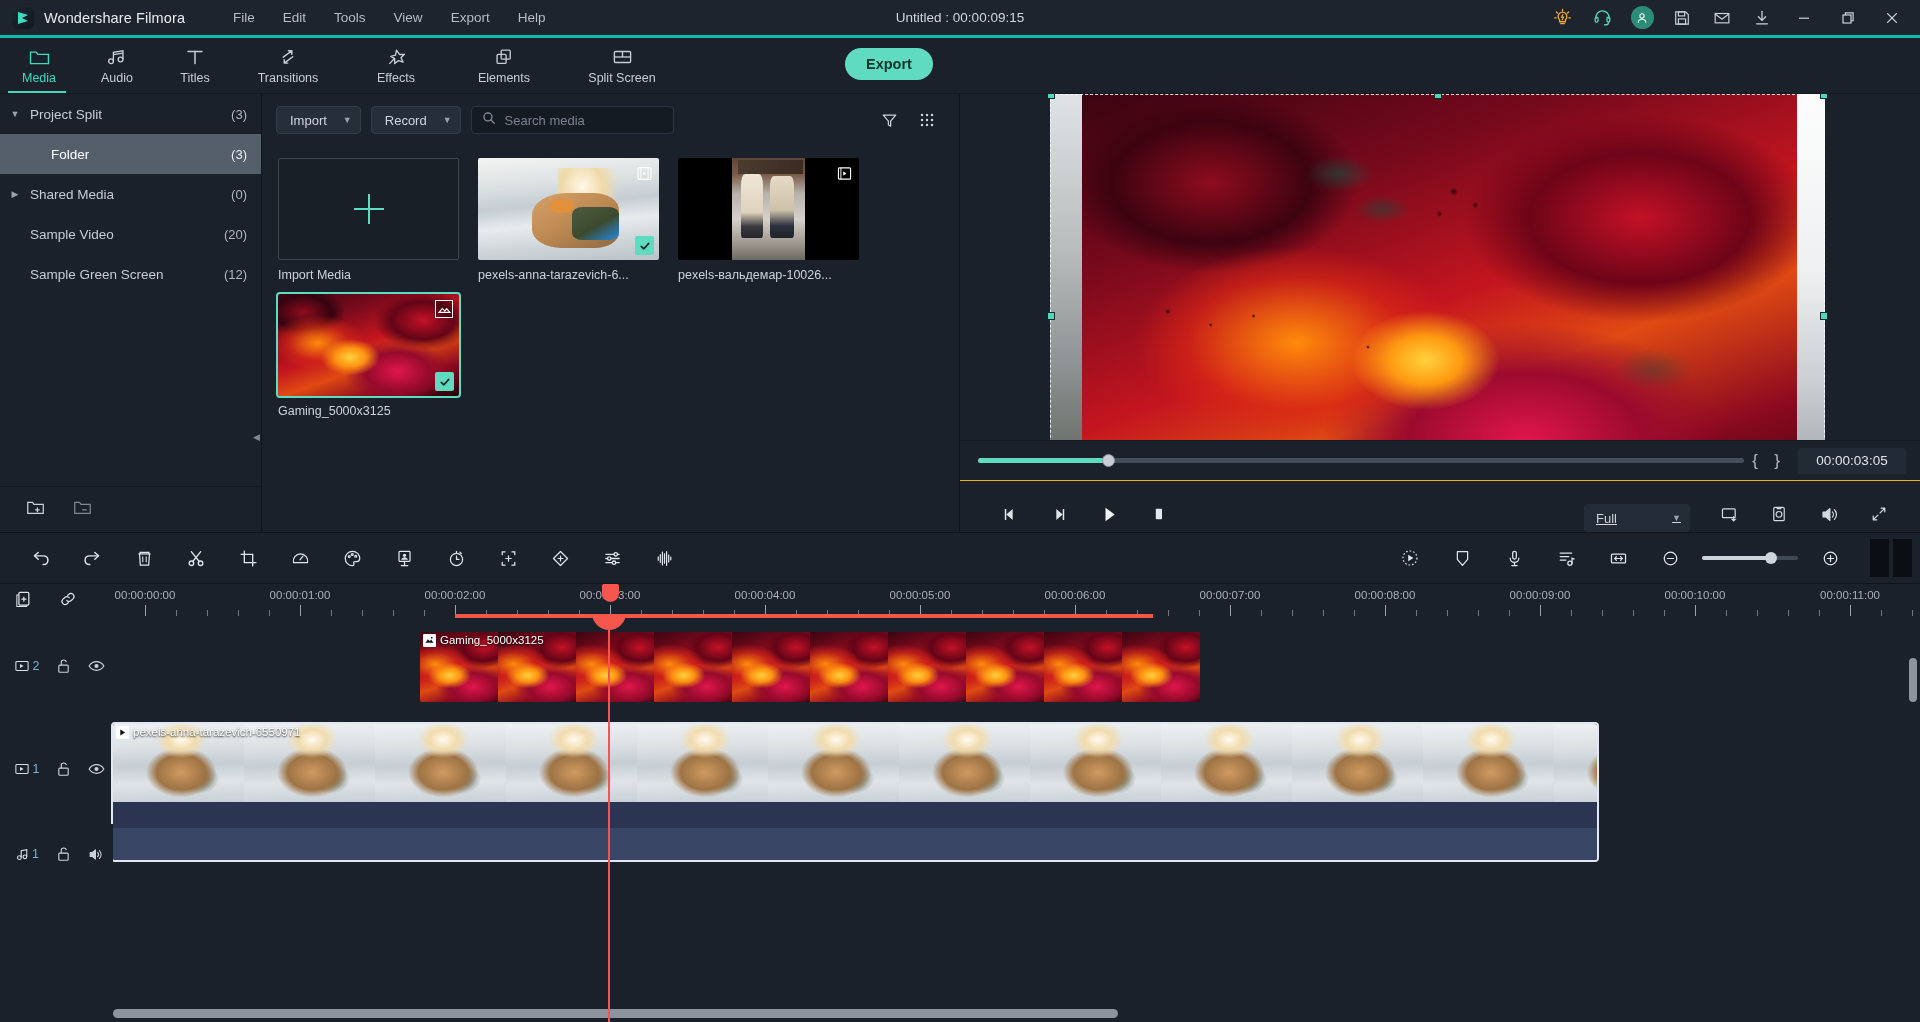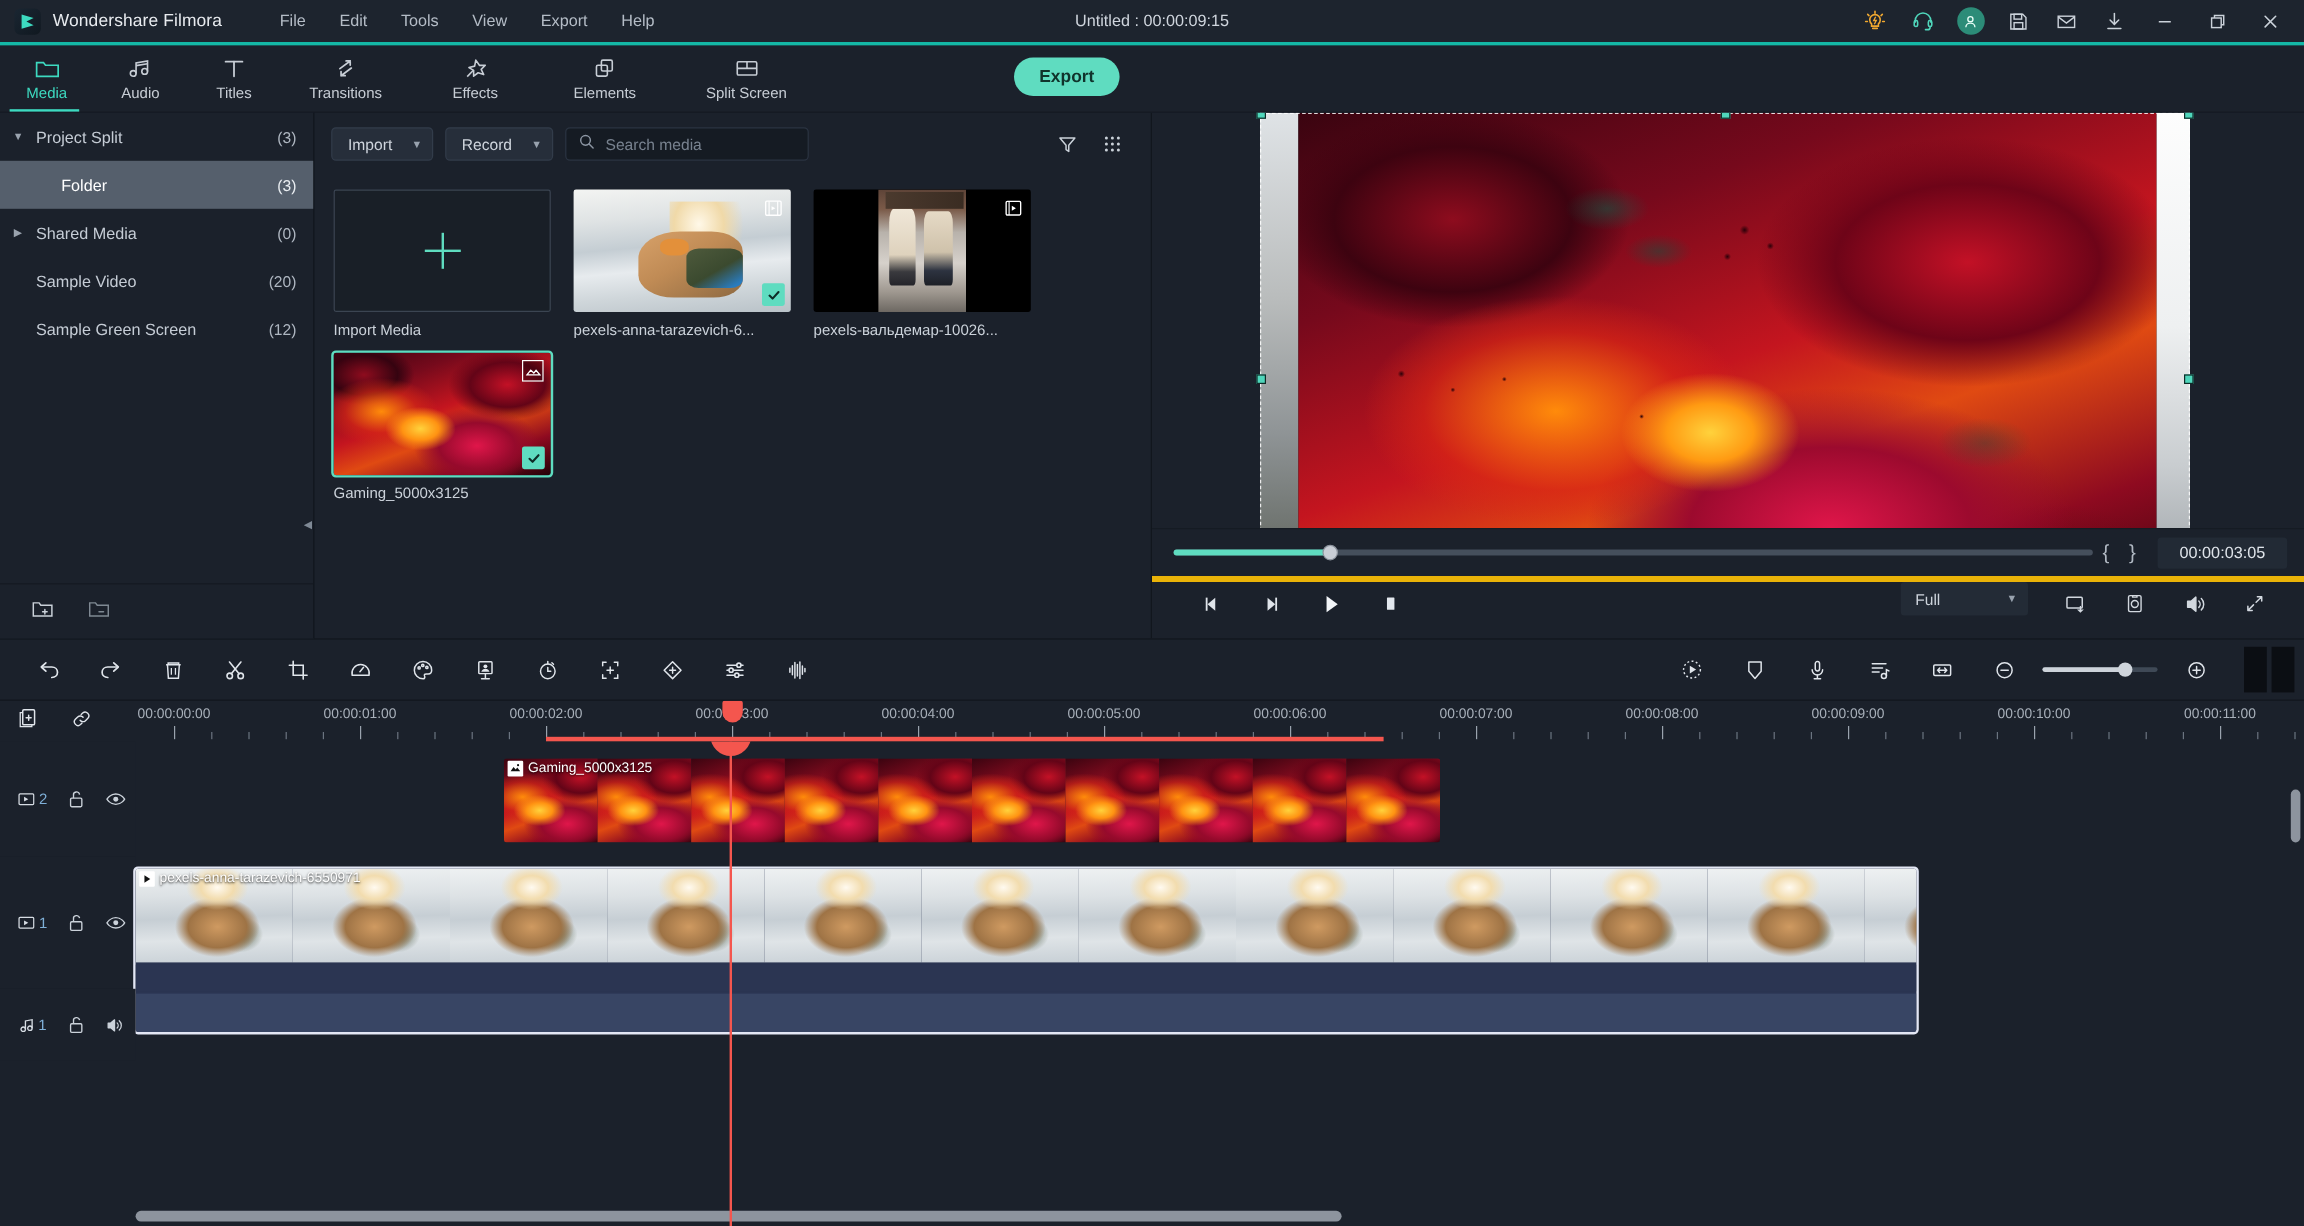--- a/index.html
+++ b/index.html
@@ -244,22 +244,23 @@
     margin-left: -6px; margin-top: -6.5px; border-radius: 50%;
     background: #c9ced6; border: 1px solid #8d949e;
   }
   .brace { width: 22px; text-align: center; color: #b0b8c2; font-size: 17px; }
   .tc-box {
     margin-left: 10px; height: 26px; min-width: 108px; background: #222a35;
     border-radius: 3px; display: flex; align-items: center; justify-content: center;
     font-size: 13.5px; color: #dfe4ea;
   }
   .ctrl-row {
-    height: 52px; display: flex; align-items: flex-start; padding: 0 16px 0 24px;
-    border-top: 5px solid #eab308;
+    height: 52px; display: flex; align-items: flex-end; padding: 0 16px 0 24px;
+    border-top: 1px solid #eab308;
+    text-decoration: underline;
   }
   .ctrl { width: 50px; height: 36px; display: flex; align-items: center; justify-content: center; cursor: default; }
   .ctrl-sp { flex: 1; }
   .qual-sel {
     width: 106px; height: 28px; background: #232b36; border-radius: 3px;
     display: flex; align-items: center; justify-content: space-between;
     padding: 0 9px 0 12px; font-size: 13px; color: #ccd3db; margin-right: 14px;
   }
 
   

